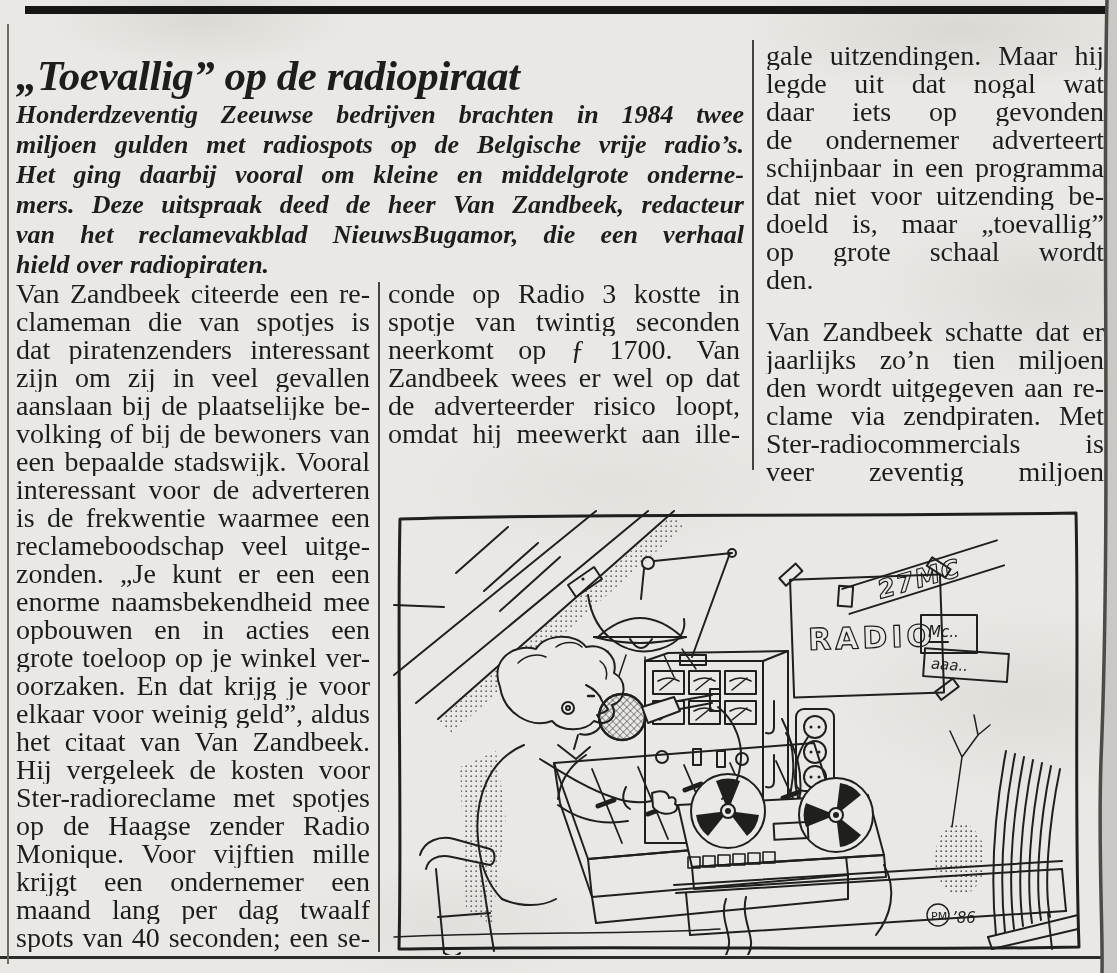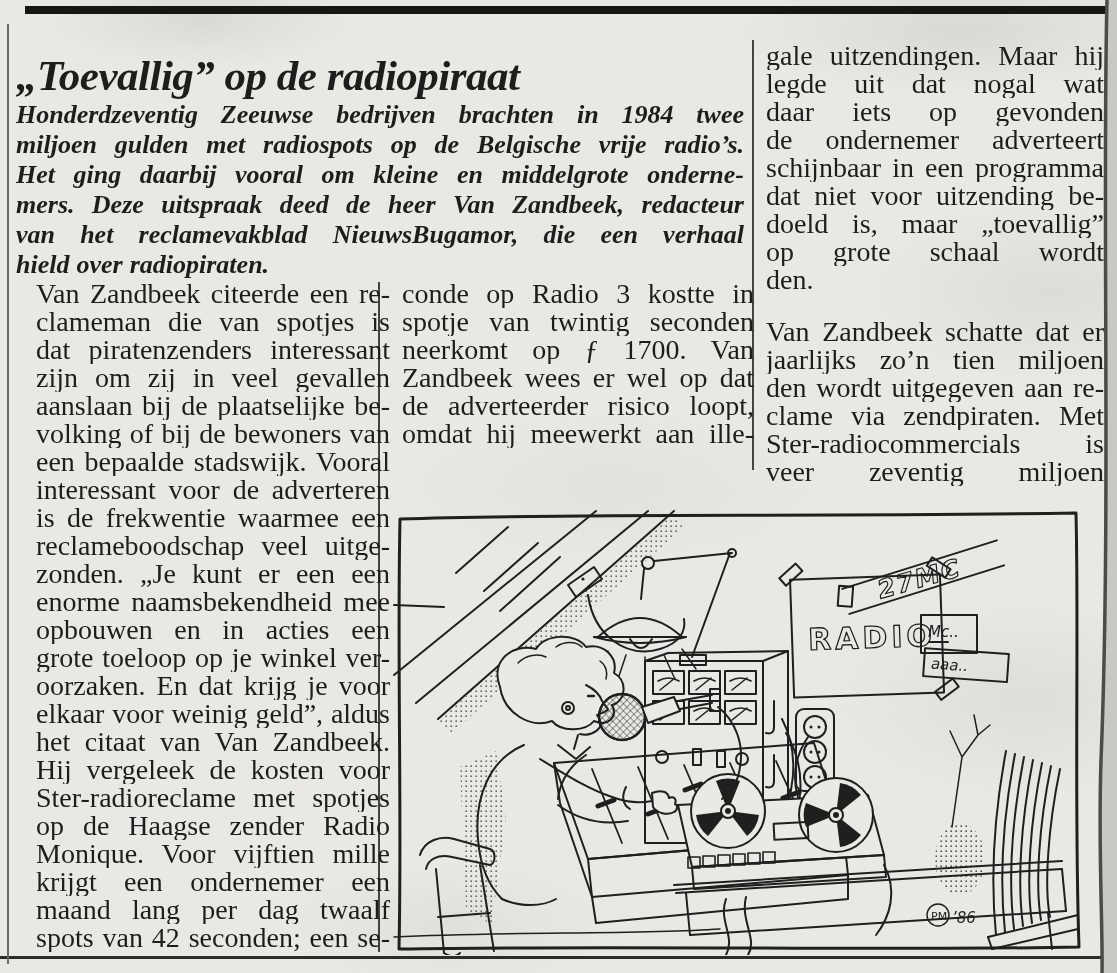--- a/index.html
+++ b/index.html
@@ -23,22 +23,22 @@
   .vsep2{position:absolute;left:752px;top:40px;height:430px;width:2px;background:#43433f;}
   .torn-edge{position:absolute;right:0;top:0;width:24px;height:973px;pointer-events:none;}
   .title{
     position:absolute;left:16px;top:22px;width:740px;
     font-size:43px;font-weight:700;font-style:italic;letter-spacing:-.5px;white-space:nowrap;
   }
   .lede{position:absolute;left:16px;top:88px;width:728px;
     font-size:26px;line-height:30px;font-weight:700;font-style:italic;margin-top:12px;}
   .lede .jline{height:30px;}
   .bodycol{position:absolute;font-size:28px;line-height:28px;}
-  .col1{left:16px;top:280px;width:354px;margin-left:20px;}
-  .col2{left:402px;top:280px;width:352px;}
+  .col1{left:16px;top:280px;width:354px;}
+  .col2{left:388px;top:280px;width:352px;}
   .col3{left:766px;top:42px;width:338px;}
   .col3 .para2{margin-top:24px;}
   .jline{height:28px;overflow:hidden;text-align:justify;text-align-last:justify;word-spacing:.02em;}
   .jline.ragged{text-align-last:left;}
   .cartoon{position:absolute;left:390px;top:505px;width:695px;height:450px;}
 </style>
 </head>
 <body>
 
 <div class="page">
@@ -77,21 +77,21 @@
       <div class="jline">grote toeloop op je winkel ver-</div>
       <div class="jline">oorzaken. En dat krijg je voor</div>
       <div class="jline">elkaar voor weinig geld”, aldus</div>
       <div class="jline">het citaat van Van Zandbeek.</div>
       <div class="jline">Hij vergeleek de kosten voor</div>
       <div class="jline">Ster-radioreclame met spotjes</div>
       <div class="jline">op de Haagse zender Radio</div>
       <div class="jline">Monique. Voor vijftien mille</div>
       <div class="jline">krijgt een ondernemer een</div>
       <div class="jline">maand lang per dag twaalf</div>
-      <div class="jline">spots van 42 seconden; een se-</div>
+      <div class="jline">spots van 40 seconden; een se-</div>
     </div>
 
   <div class="bodycol col2">
       <div class="jline">conde op Radio 3 kostte in</div>
       <div class="jline">spotje van twintig seconden</div>
       <div class="jline">neerkomt op ƒ 1700. Van</div>
       <div class="jline">Zandbeek wees er wel op dat</div>
       <div class="jline">de adverteerder risico loopt,</div>
       <div class="jline">omdat hij meewerkt aan ille-</div>
     </div>

